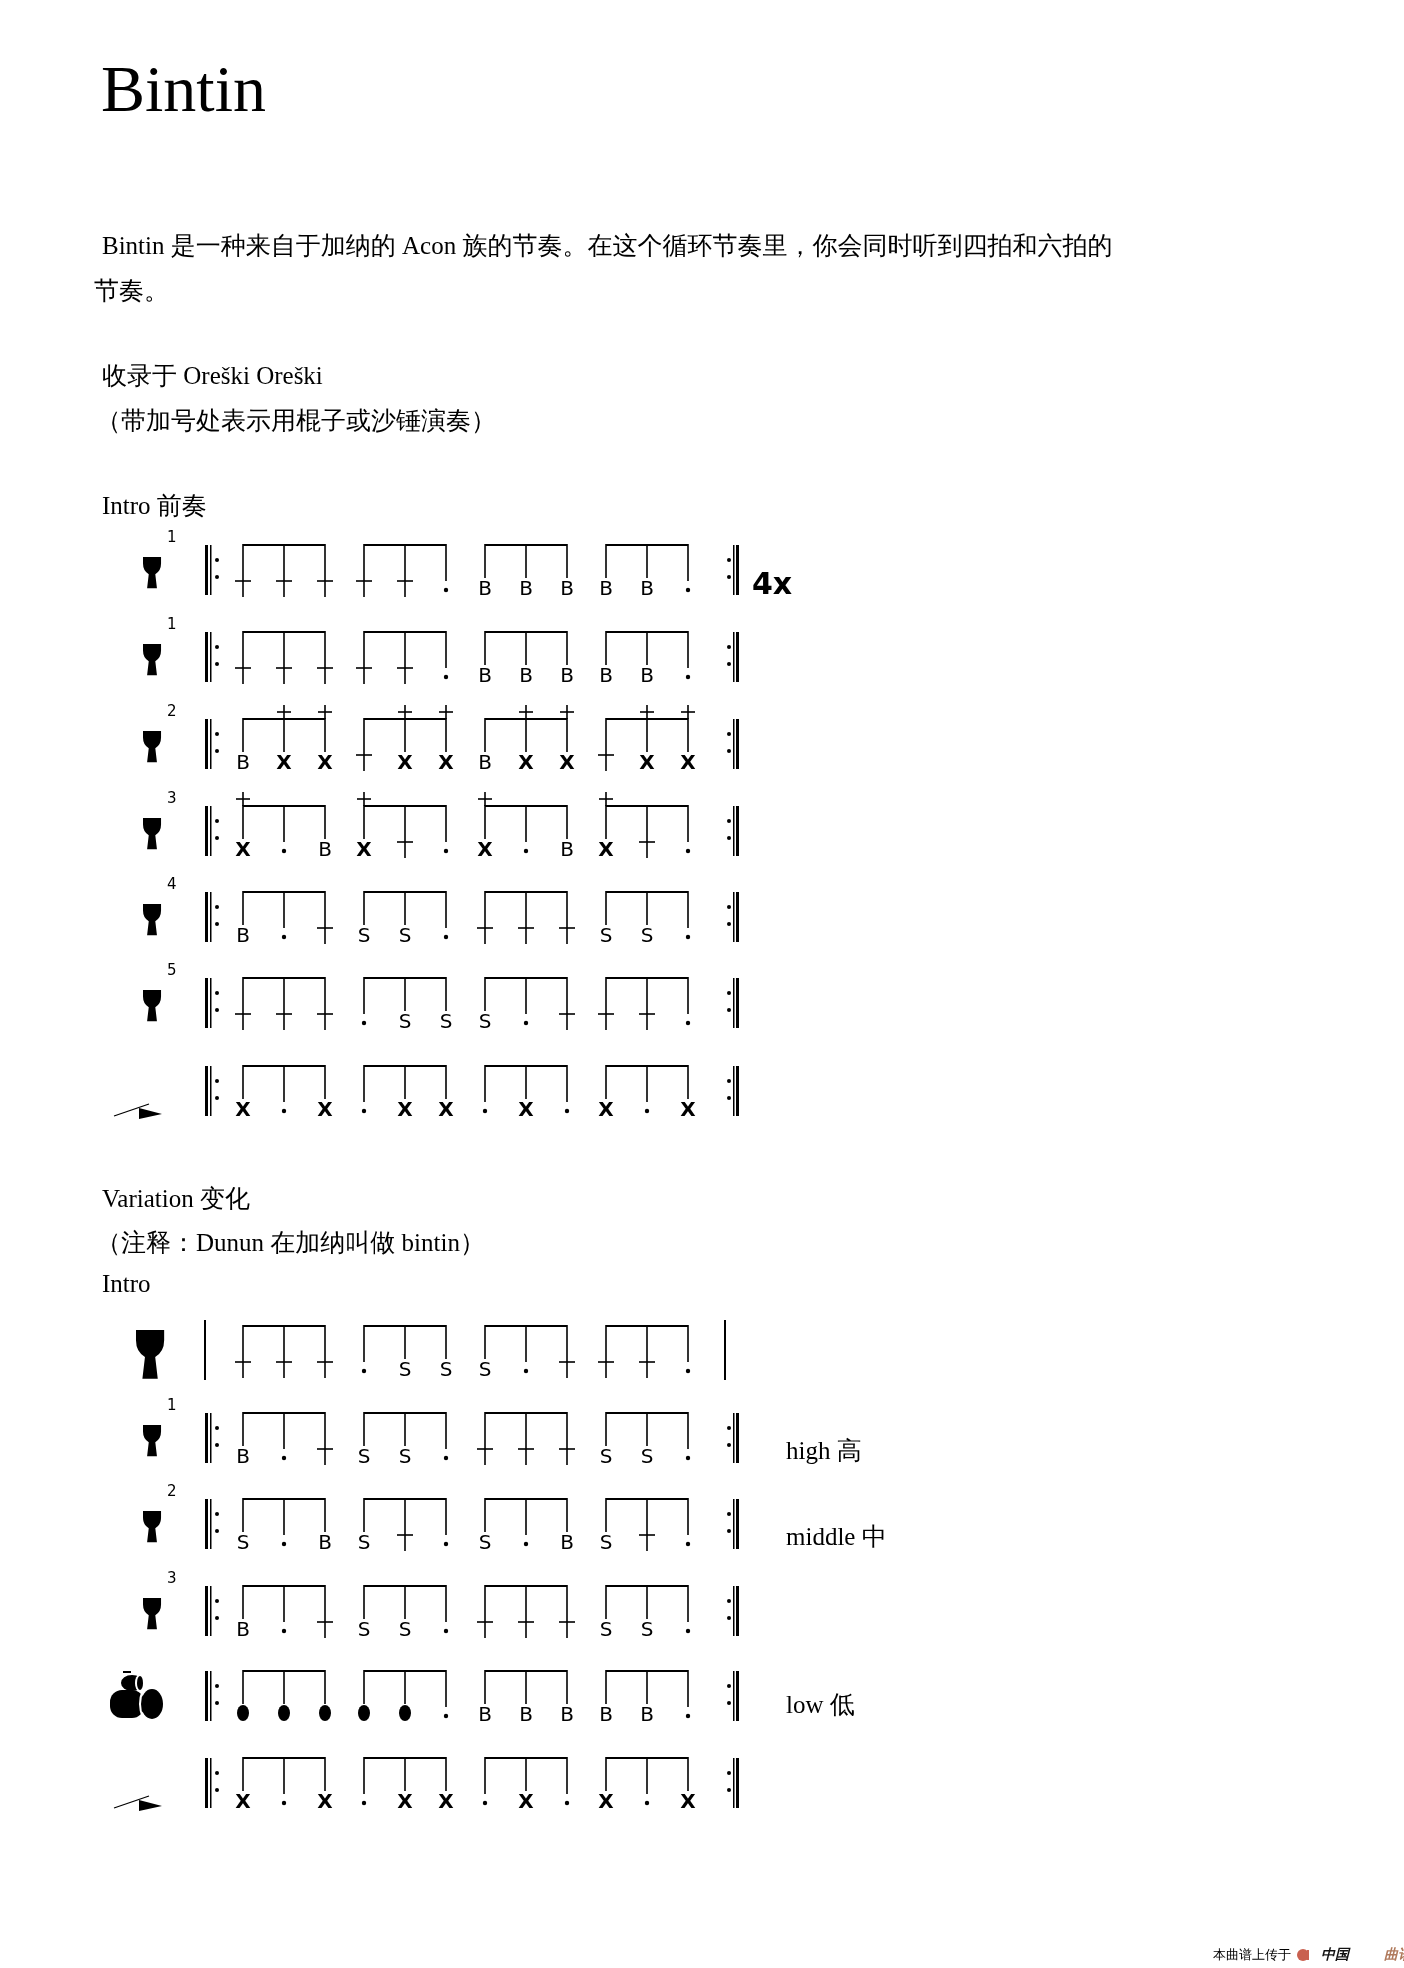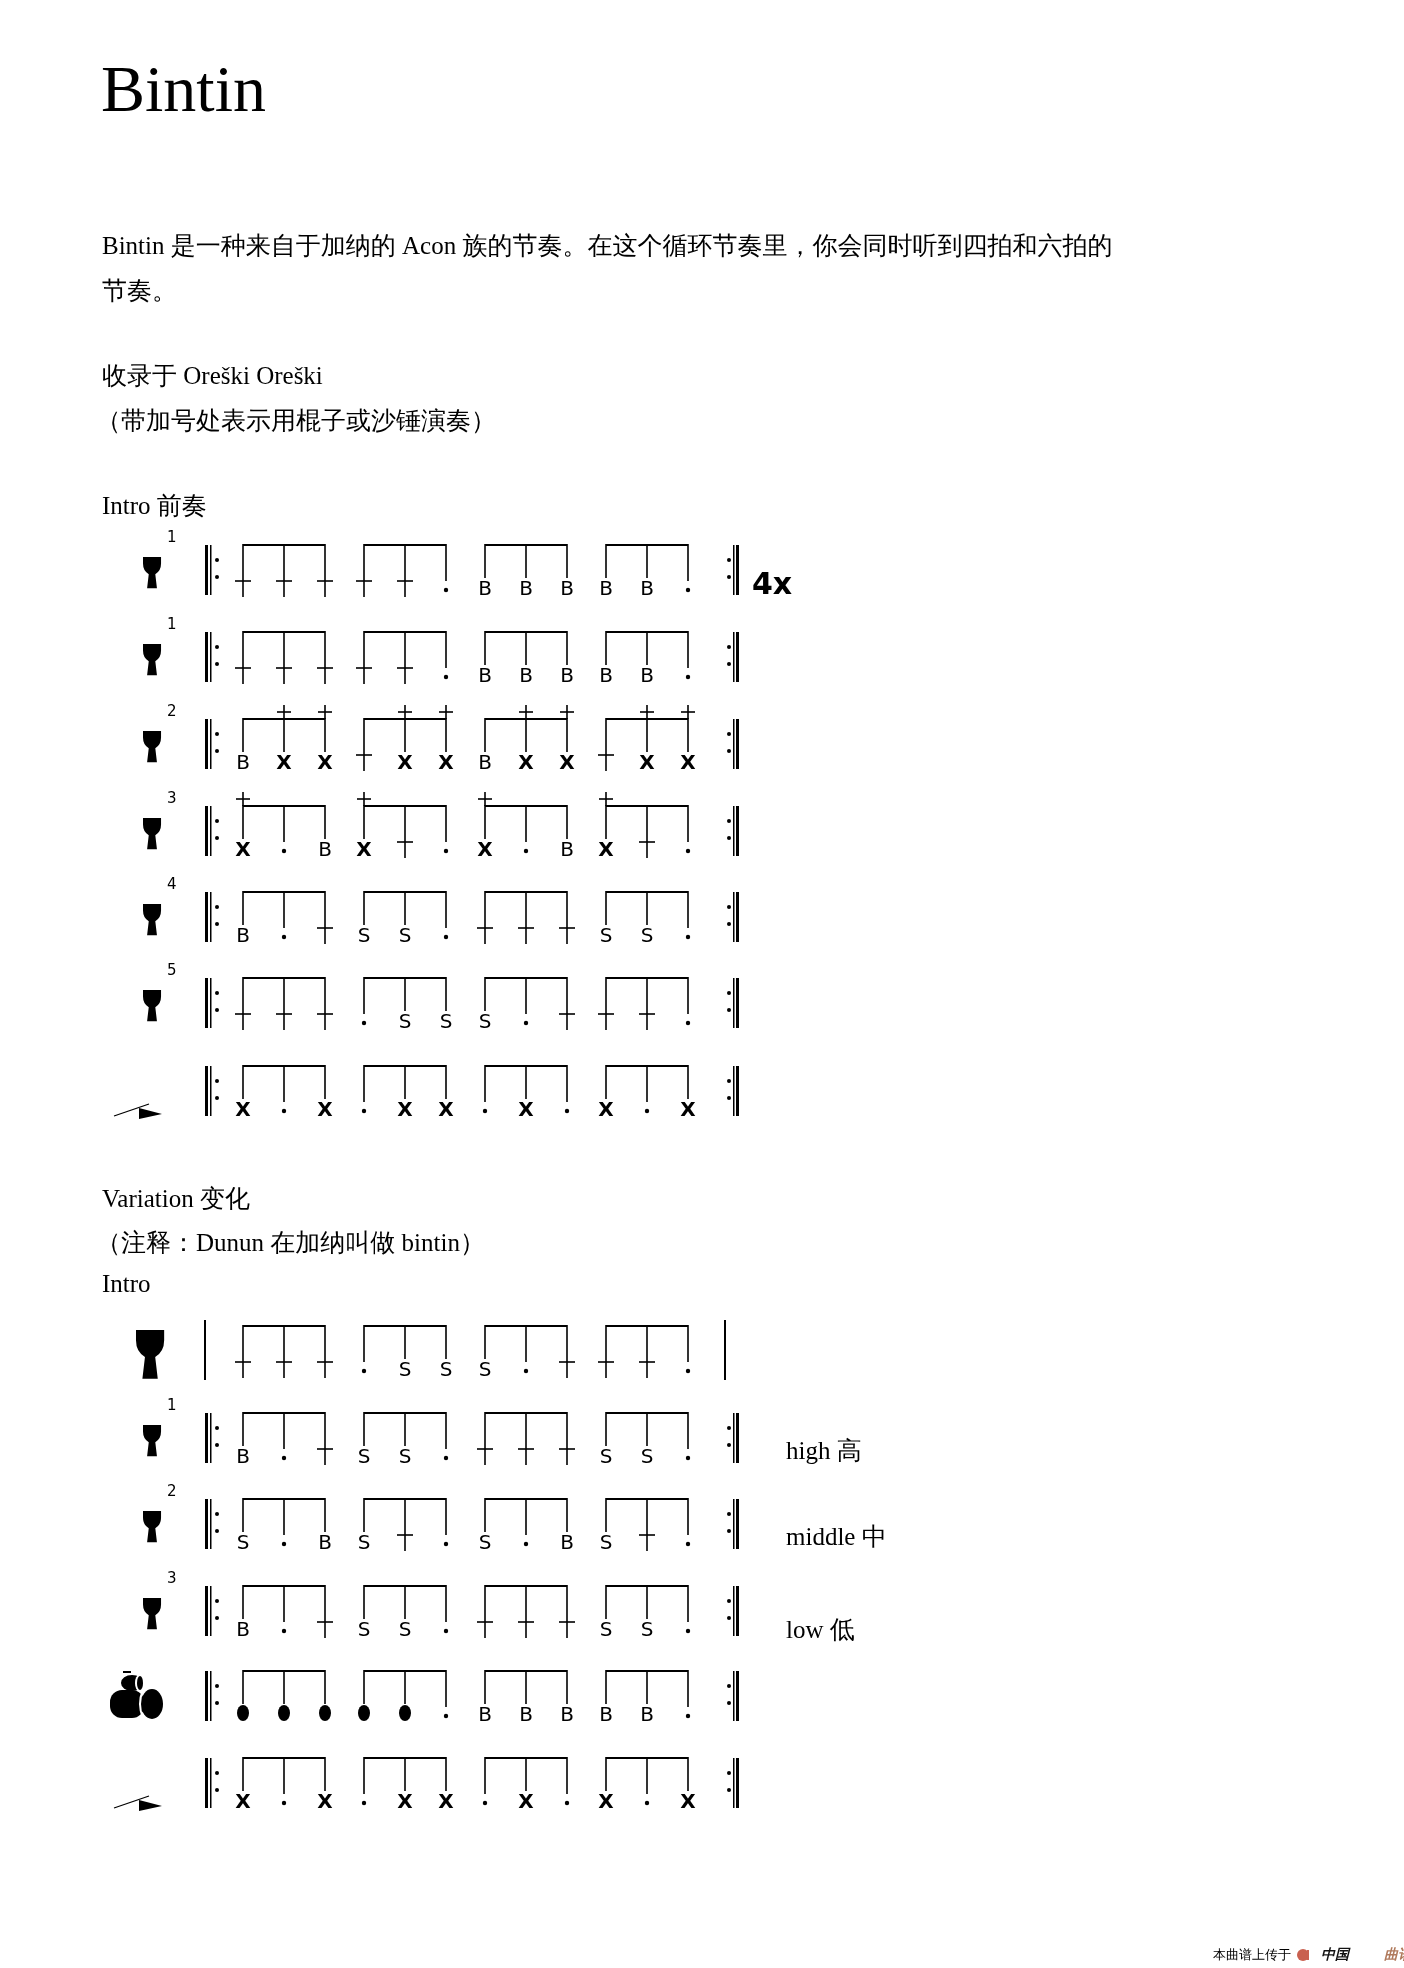--- a/index.html
+++ b/index.html
@@ -12,34 +12,34 @@
   #row-svg { position: absolute; left: 0; top: 0; }
   .footer-text { font-size: 13px; }
   .brand { font-size: 14px; font-weight: bold; font-style: italic; }
 </style>
 </head>
 <body>
 
 <div id="title" class="abs serif">Bintin</div>
 
 <div class="abs serif txt" style="left:102px; top:233px;">Bintin 是一种来自于加纳的 Acon 族的节奏。在这个循环节奏里，你会同时听到四拍和六拍的</div>
-<div class="abs serif txt" style="left:102px; top:278px;font-family:Liberation Serif, serif;">节奏。</div>
+<div class="abs serif txt" style="left:94px; top:278px;font-family:Liberation Serif, serif;">节奏。</div>
 
 <div class="abs serif txt" style="left:102px; top:363px;">收录于 Oreški Oreški</div>
 <div class="abs serif txt" style="left:96px; top:408px;">（带加号处表示用棍子或沙锤演奏）</div>
 
 <div class="abs serif txt" style="left:102px; top:493px;">Intro  前奏</div>
 
 <div class="abs serif txt" style="left:102px; top:1186px;">Variation  变化</div>
 <div class="abs serif txt" style="left:96px; top:1230px;">（注释：Dunun  在加纳叫做  bintin）</div>
 <div class="abs serif txt" style="left:102px; top:1271px;">Intro</div>
 
 <div class="abs serif txt" style="left:786px; top:1438px;">high  高</div>
 <div class="abs serif txt" style="left:786px; top:1524px;">middle  中</div>
-<div class="abs serif txt" style="left:786px; top:1617px;">low  低</div>
+<div class="abs serif txt" style="left:786px; top:1692px;">low  低</div>
 
 <div class="abs sans" style="left:752px; top:566px; font-size:30px; font-weight:bold;">4x</div>
 
 <svg id="row-svg" width="1404" height="1968">
     <g>
       <g>
         <path d="M143 557 h18.04 v6.56 q0 7.38 -5.739999999999999 10.66 l1.64 13.94 h-9.84 l1.64 -13.94 q-5.739999999999999 -3.28 -5.739999999999999 -10.66 z" fill="#000"></path>
       </g>
       <text x="167" y="542" font-size="15" font-family="DejaVu Sans, sans-serif">1</text>
       <rect x="205" y="545" width="3" height="50" fill="#000"></rect>

